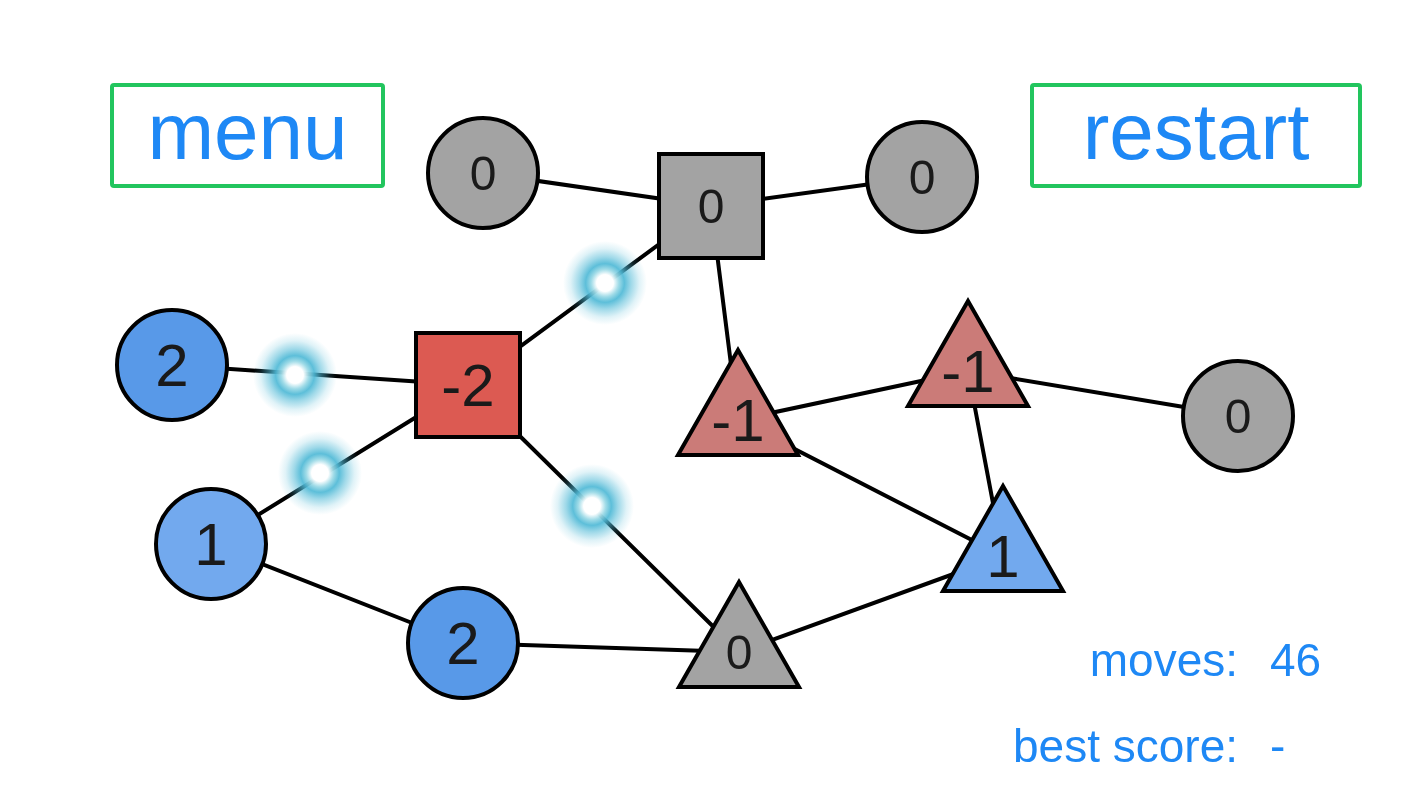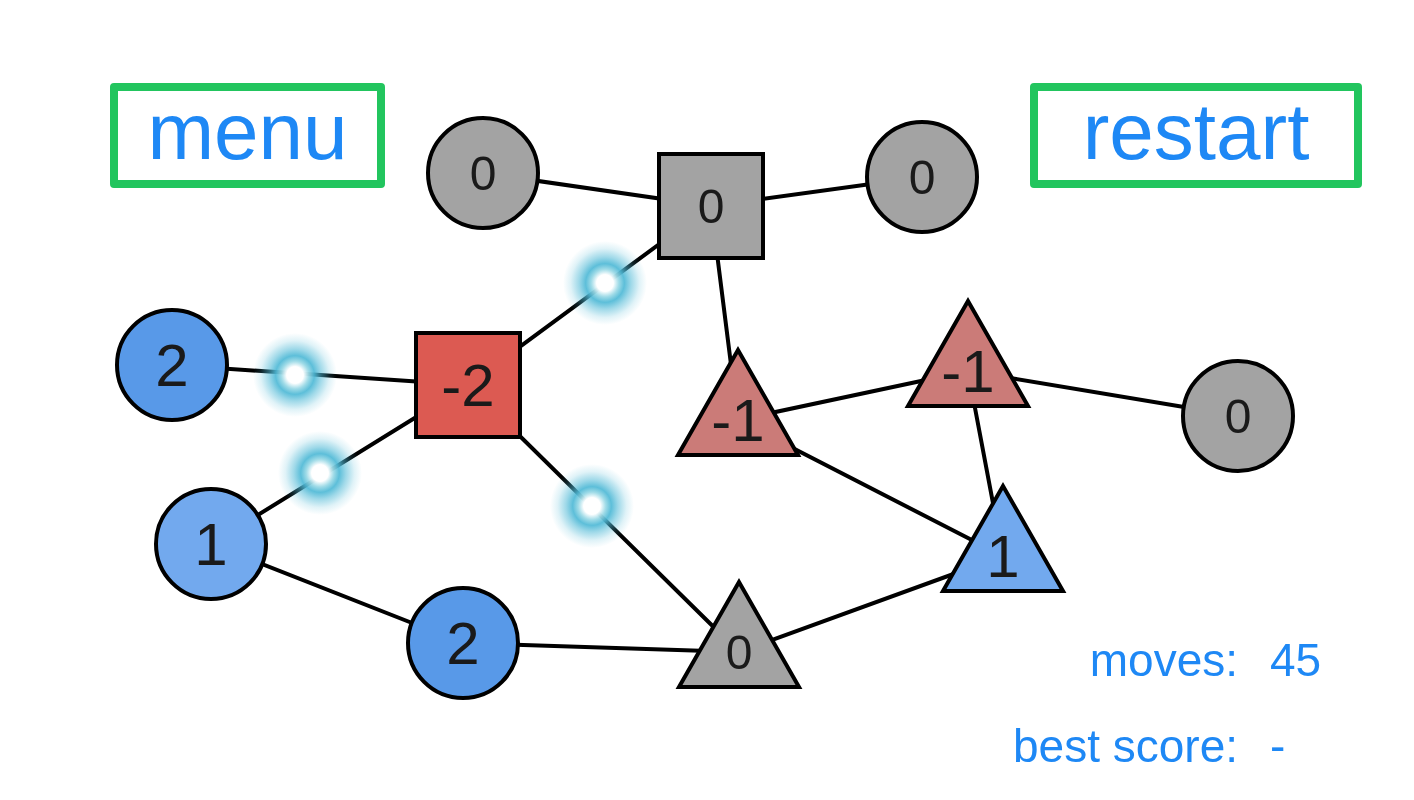--- a/index.html
+++ b/index.html
@@ -19,21 +19,21 @@
   }
   #graph {
     position: absolute;
     left: 0; top: 0;
     width: 1414px;
     height: 800px;
   }
   .btn {
     position: absolute;
     box-sizing: border-box;
-    border: 8px solid #22c55e;
+    border: 4px solid #22c55e;
     border-radius: 4px;
     color: #1E88F5;
     font-size: 80px;
     font-weight: 300;
     line-height: 1;
     display: flex;
     align-items: center;
     justify-content: center;
     background: #ffffff00;
     cursor: pointer;
@@ -133,18 +133,18 @@
         <text x="739" y="652" font-size="48" dominant-baseline="central" class="node-label">0</text>
       </g>
   </svg>
 
   <div class="btn btn-menu">menu</div>
 
   <div class="btn btn-restart">restart</div>
 
   <div class="stats">
     <span class="lbl">moves:</span>
-    <span class="val">45</span>
+    <span class="val">46</span>
     <span class="lbl">best score:</span>
     <span class="val">-</span>
   </div>
 
 </div>
 
 </body></html>

